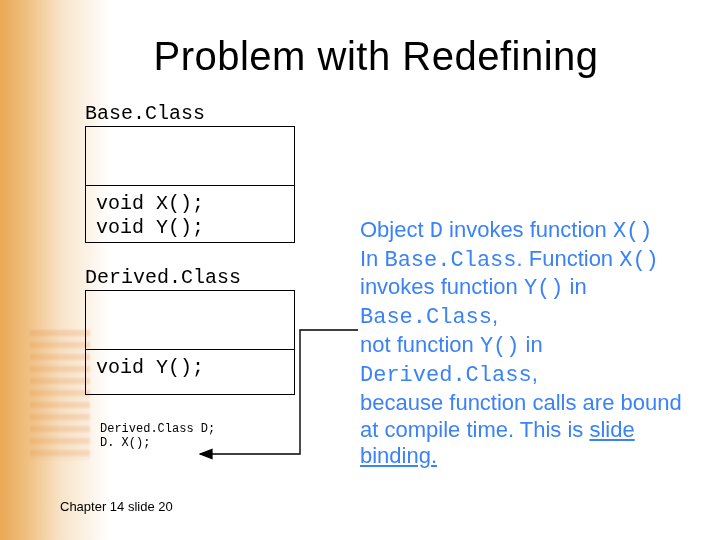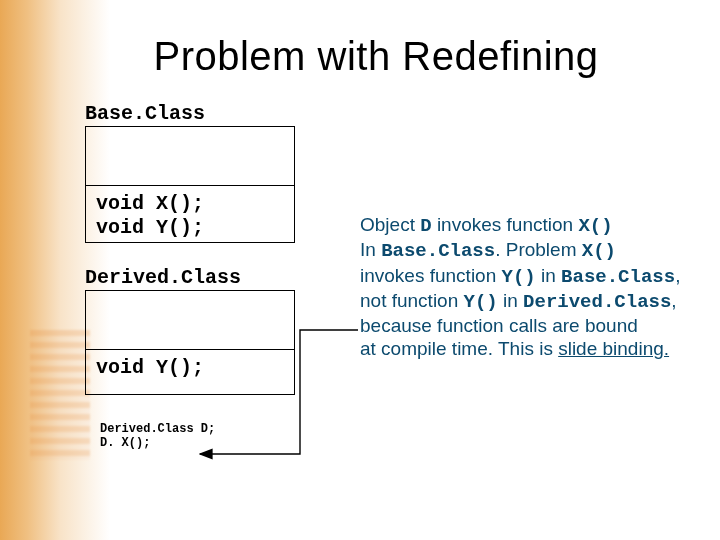--- a/index.html
+++ b/index.html
@@ -51,21 +51,20 @@
     width: 720px;
     top: 34px;
     text-align: center;
     font-size: 40px;
     font-weight: 400;
     letter-spacing: 0.5px;
     color: #000;
   }
   .mono {
     font-family: "Courier New", Courier, monospace;
-    font-weight: bold;
   }
   .label {
     position: absolute;
     font-size: 20px;
     color: #000;
   }
   .box {
     position: absolute;
     border: 1.5px solid #000;
     background: transparent;
@@ -105,23 +104,23 @@
     left: 100px;
     top: 422px;
     font-size: 12px;
     line-height: 1.18;
   }
   .paragraph {
     position: absolute;
     left: 360px;
     top: 190px;
     width: 330px;
-    font-size: 19px;
+    font-size: 22px;
     line-height: 1.22;
-    color: #0c4a6e;
+    color: #3b82f6;
   }
   .underline { text-decoration: underline; }
   .footer {
     position: absolute;
     left: 60px;
     bottom: 26px;
     font-size: 13px;
     color: #000;
   }
   
@@ -149,27 +148,28 @@
 
   <div class="label mono" style="left:85px; top:266px;">Derived.Class</div>
   <div class="box box-derived"></div>
   <div class="box box-methods2 mono"><span style="white-space:pre;">void Y();</span></div>
 
   <div class="code-snippet mono"><span style="white-space:pre;">Derived.Class D;
 D. X();</span></div>
 
   <div class="paragraph" style="white-space:pre-line;">
     <span>Object </span><span class="mono">D</span><span> invokes function </span><span class="mono">X()</span><span>
-In </span><span class="mono">Base.Class</span><span>.  Problem </span><span class="mono">X()</span><span>
+In </span><span class="mono">Base.Class</span><span>.  Function </span><span class="mono">X()</span><span>
 invokes function </span><span class="mono">Y()</span><span> in </span><span class="mono">Base.Class</span><span>,
 not function </span><span class="mono">Y()</span><span> in </span><span class="mono">Derived.Class</span><span>,
 because function calls are bound
 at compile time.  This is </span><span class="underline">slide binding.</span><span></span>
   </div>
 
+  <div class="footer">Chapter 14 slide 20</div>
 
   <svg class="arrow">
     <defs>
       <marker id="ah" markerWidth="10" markerHeight="8" refX="9" refY="4" orient="auto">
         <path d="M0,0 L10,4 L0,8 Z" fill="#000"></path>
       </marker>
     </defs>
     <path d="M 358 330 L 300 330 L 300 454 L 200 454" fill="none" stroke="#000" stroke-width="1.4" marker-end="url(#ah)"></path>
   </svg>
 

